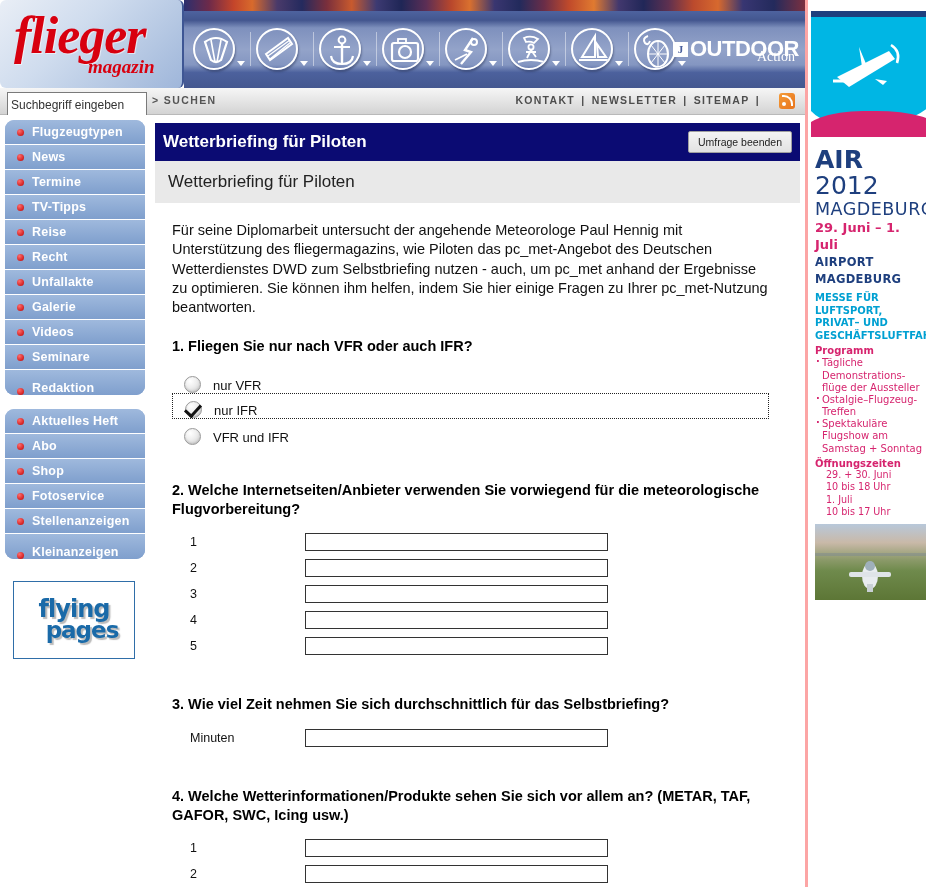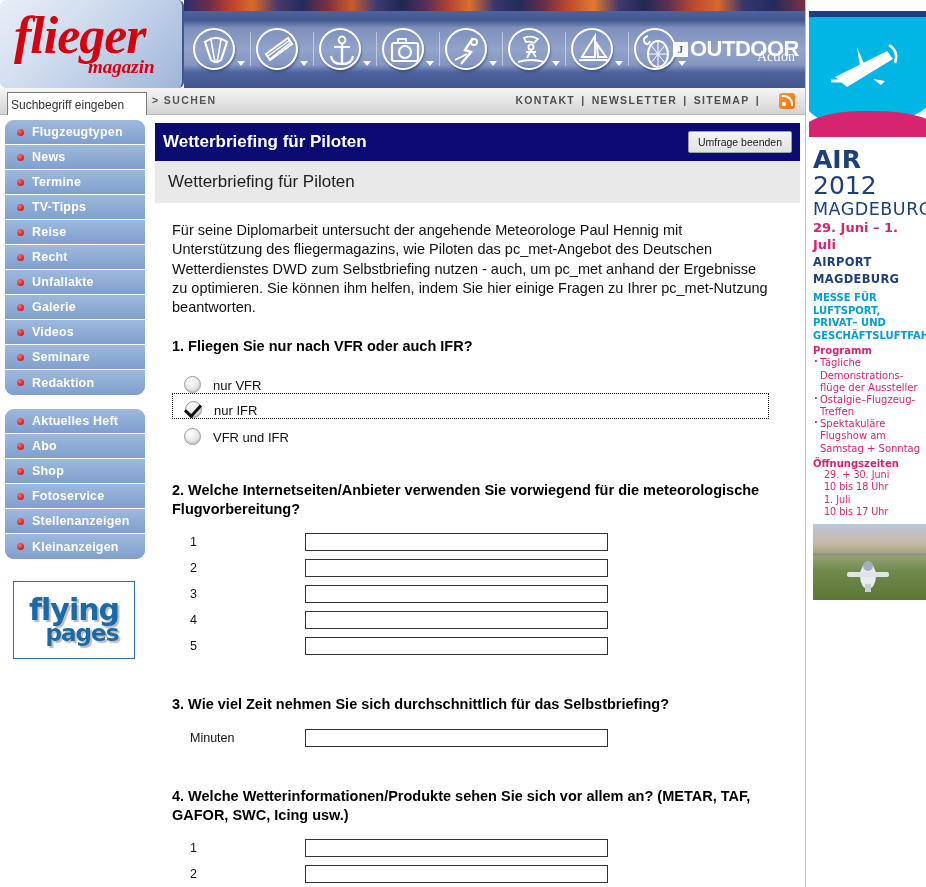--- a/index.html
+++ b/index.html
@@ -130,40 +130,40 @@
     width:140px; margin:5px 0 0 5px;
     border-radius:9px; overflow:hidden;
     background:linear-gradient(180deg,#a9c0e0 0%, #7e9fce 100%);
   }
   .navitem {
     height:25px; display:flex; align-items:center;
     border-bottom:1px solid #ffffff;
     background:linear-gradient(180deg,#9fb9dd 0%, #7f9fcd 100%);
     cursor:pointer;
   }
-  .navgroup .navitem:last-child { border-bottom:none; }
+  .navgroup .navitem:last-child { border-bottom:none;align-items:flex-end; }
   .navdot {
     width:7px;height:7px;border-radius:50%;
     background:radial-gradient(circle at 35% 30%, #ff6d6d, #c00000);
     margin:0 8px 0 12px; flex:none;
   }
   .navlabel { font-size:12.5px; font-weight:bold; color:#ffffff; letter-spacing:0.2px; }
   .navgroup2 { margin-top:14px; }
   .fp-logo {
     margin:22px 0 0 13px; width:122px; height:78px;
     border:1px solid #2f6ea8; background:#ffffff;
     display:flex; align-items:center; justify-content:center;
   }
   .fp-inner { text-align:center; line-height:0.92; }
   .fp-l1, .fp-l2 {
     font-family:"DejaVu Sans", sans-serif; font-weight:bold;
     color:#1a6aa8; letter-spacing:-1px;
     text-shadow:2px 2px 1px rgba(120,120,120,0.5);
   }
-  .fp-l1 { font-size:30px; }
+  .fp-l1 { font-size:24px; }
   .fp-l2 { font-size:23px; margin-left:16px; }
 
   
   .main { position:absolute; left:150px; top:115px; width:655px; bottom:0; background:#ffffff; }
   .title-bar {
     margin:8px 5px 0 5px; height:38px; background:#0b0b73;
     display:flex; align-items:center; justify-content:space-between; padding:0 8px;
   }
   .title-bar h1 { margin:0; font-size:17px; font-weight:bold; color:#ffffff; }
   .end-btn {
@@ -207,21 +207,21 @@
   .txtfield {
     width:303px; height:18px; border:1px solid #333; background:#fff;
     font-family:"Liberation Sans",sans-serif; font-size:12px; padding:0 3px;
   }
   .qblock { margin-bottom:20px; }
   .spacer-lg { height:16px; }
 
   
   .adcol {
     position:absolute; left:805px; top:0; width:121px; height:887px;
-    background:#ffffff; border-left:1px solid #fca5a5;
+    background:#ffffff; border-left:3px solid #fca5a5;
   }
   .ad { position:absolute; left:3px; top:3px; width:118px; height:597px; background:#ffffff; overflow:hidden; }
   .ad-hero { position:relative; width:118px; height:140px; background:#ffffff; overflow:hidden; }
   .ad-hero .cyan {
     position:absolute; left:-6px; top:14px; width:132px; height:110px;
     background:#00b6e4;
     border-radius:0 0 60% 40% / 0 0 36px 30px;
   }
   .ad-hero .navy {
     position:absolute; left:-8px; top:8px; width:134px; height:22px;

